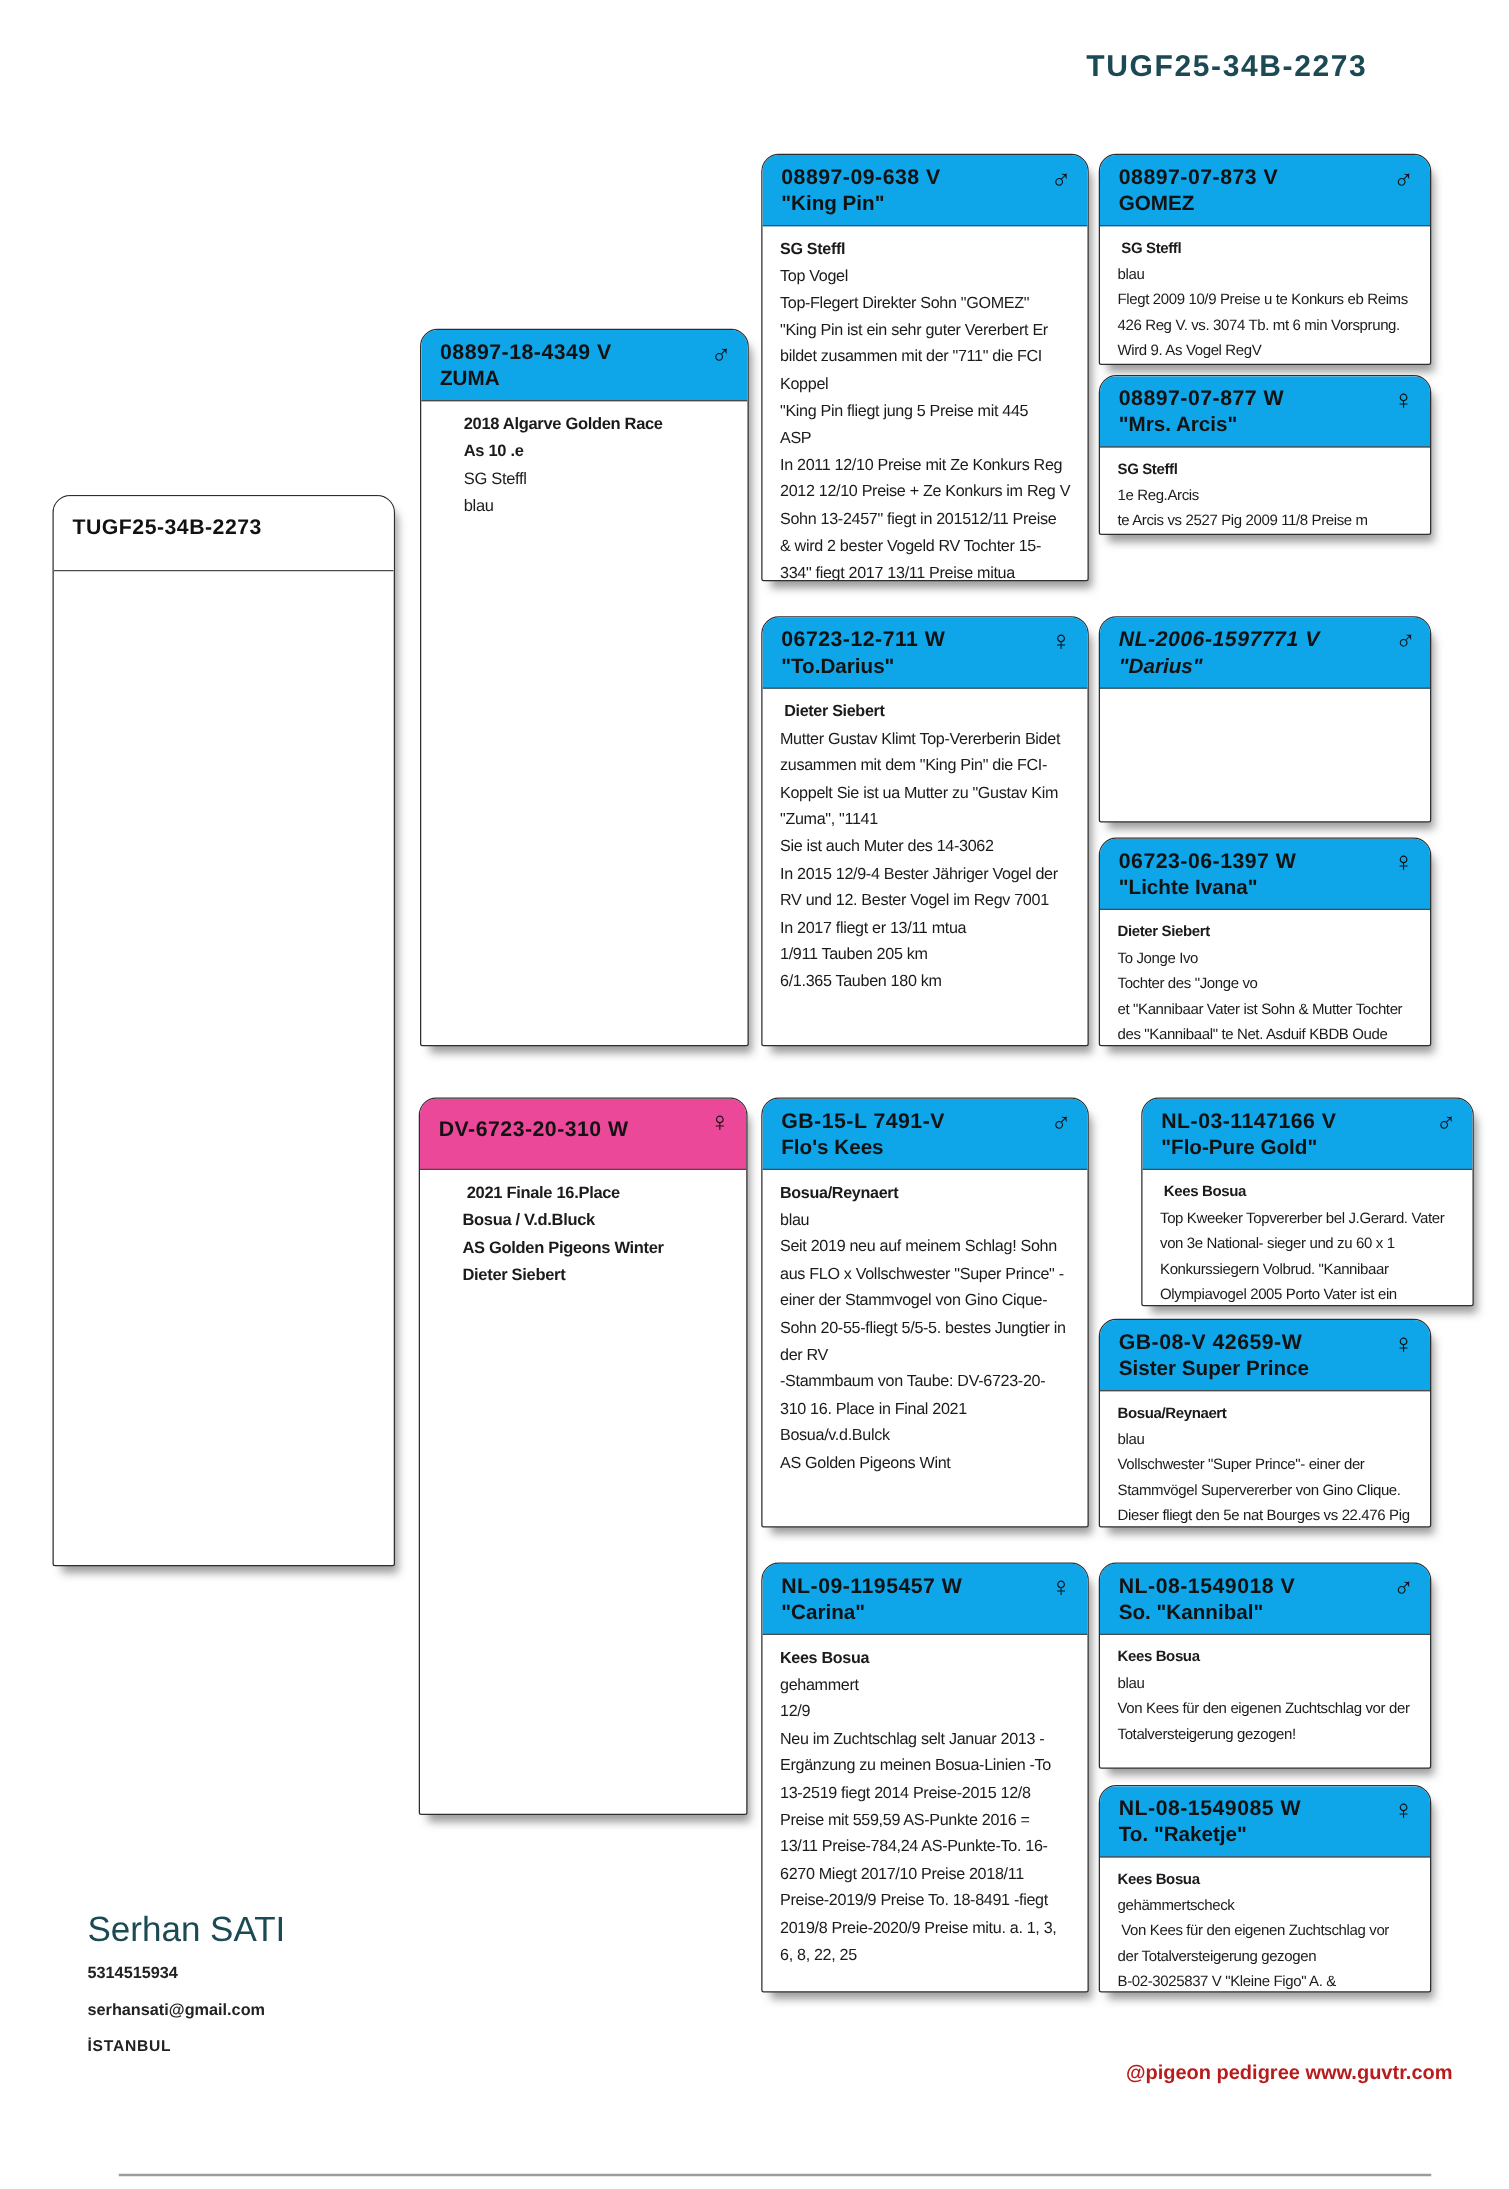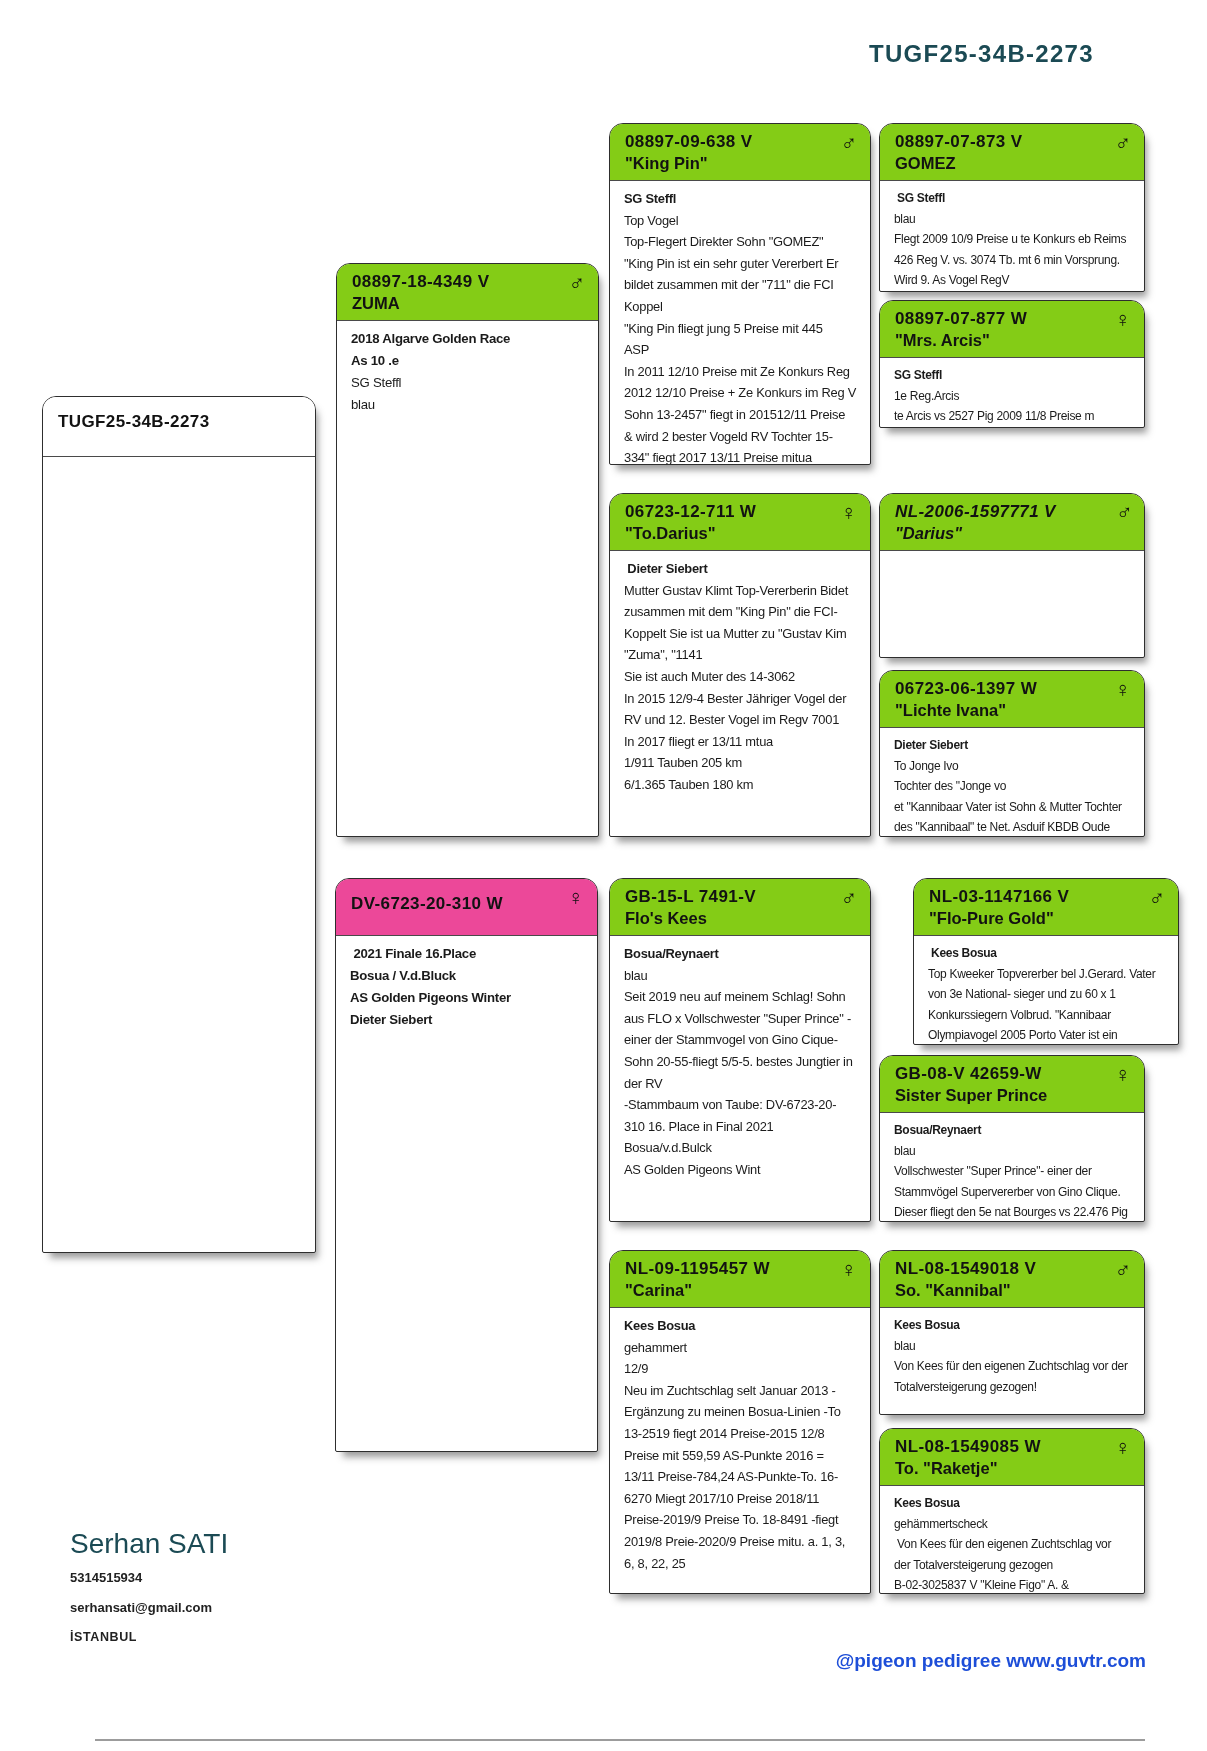--- a/index.html
+++ b/index.html
@@ -3,38 +3,38 @@
 <meta charset="utf-8">
 <style>
   html,body{margin:0;padding:0;background:#fff;}
   #page{position:relative;width:1207px;height:1751px;background:#ffffff;overflow:hidden;
         font-family:"Liberation Sans", sans-serif;color:#1a1a1a;}
   .doc-title{position:absolute;left:869px;top:40px;font-size:24px;font-weight:bold;
         color:#1b4a54;letter-spacing:1.3px;}
   .pbox{position:absolute;background:#fff;border:1.6px solid #2e2e2e;
         border-radius:14px 14px 2px 2px;overflow:hidden;box-sizing:border-box;
         box-shadow:5px 8px 7px -3px rgba(60,60,60,.5);}
-  .hdr{position:relative;background:#84cc16;border-bottom:1.2px solid #4a4a4a;
+  .hdr{position:relative;background:#0ea5e9;border-bottom:1.2px solid #4a4a4a;
         padding:8px 15px 0 15px;height:57px;box-sizing:border-box;}
   .pbox.single .hdr{padding-top:15px;}
   .pbox.root .hdr{background:#ffffff;height:60px;}
   .pbox.pink .hdr{background:#ec4899;}
   .ring{font-size:17px;font-weight:bold;letter-spacing:.4px;color:#121212;white-space:nowrap;}
   .bname{font-size:16.5px;font-weight:bold;margin-top:2px;color:#121212;white-space:nowrap;}
   .sex{position:absolute;top:6px;right:13px;font-size:22px;font-weight:bold;color:#0d0d0d;}
   .bbody{padding:7px 14px;}
   .bline{font-size:12.9px;line-height:21.6px;letter-spacing:-.25px;white-space:pre;color:#1b1b1b;}
   .bline.bold{font-weight:bold;}
-  .c2 .bline{font-size:13.2px;line-height:22px;}
+  .c2 .bline{font-size:13.2px;line-height:22px;margin-left:20px;}
   .c4 .bline{font-size:12px;line-height:20.6px;letter-spacing:-.3px;}
   .footer-owner{position:absolute;left:70px;top:1528px;font-size:28px;font-weight:normal;color:#1b4a54;}
   .footer-line{position:absolute;left:70px;font-size:13px;font-weight:bold;color:#222;}
   .footer-city{position:absolute;left:70px;top:1630px;font-size:12.5px;font-weight:bold;
         letter-spacing:.6px;color:#222;}
-  .brand{position:absolute;right:61px;top:1650px;font-size:19px;font-weight:bold;color:#1d4ed8;}
+  .brand{position:absolute;right:45px;top:1650px;font-size:16px;font-weight:bold;color:#b91c1c;}
   .bottom-divider{position:absolute;left:95px;top:1739px;width:1050px;height:2px;background:#9c9c9c;}
 </style>
 </head>
 <body>
 
 <div id="page">
 
   <div class="doc-title">TUGF25-34B-2273</div>
 
   <div class="pbox root single c1" style="left:42px;top:396px;width:274px;height:857px;">

